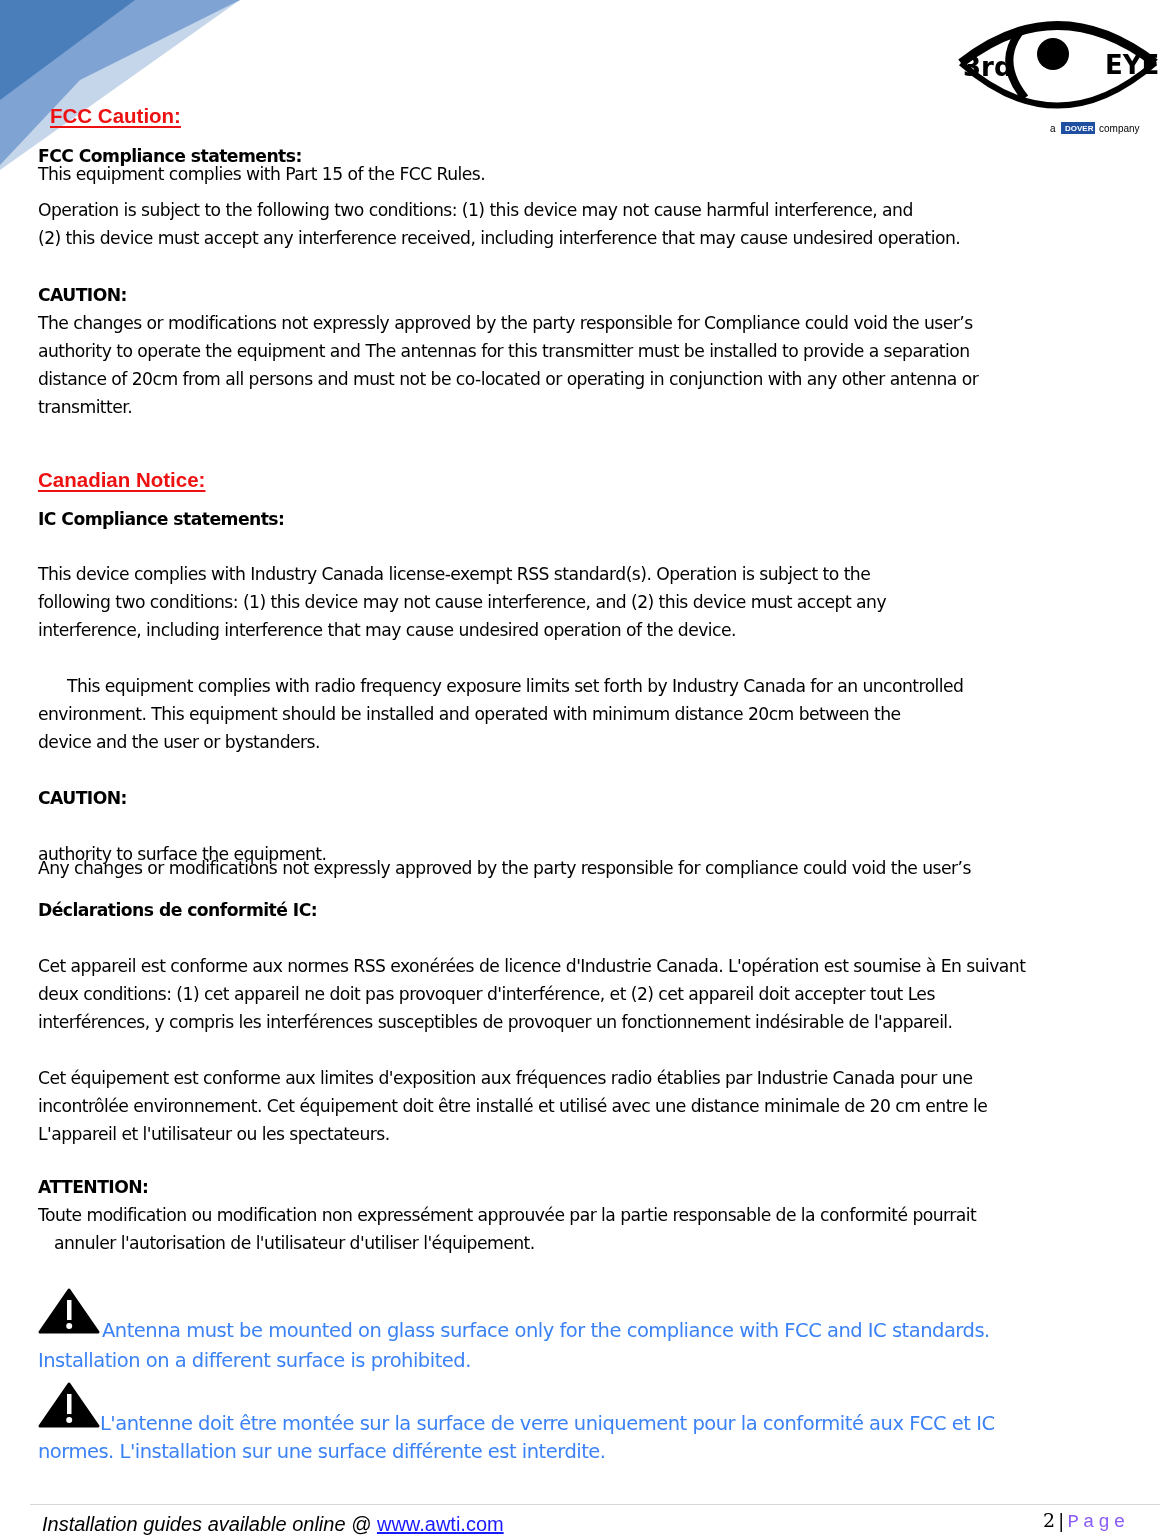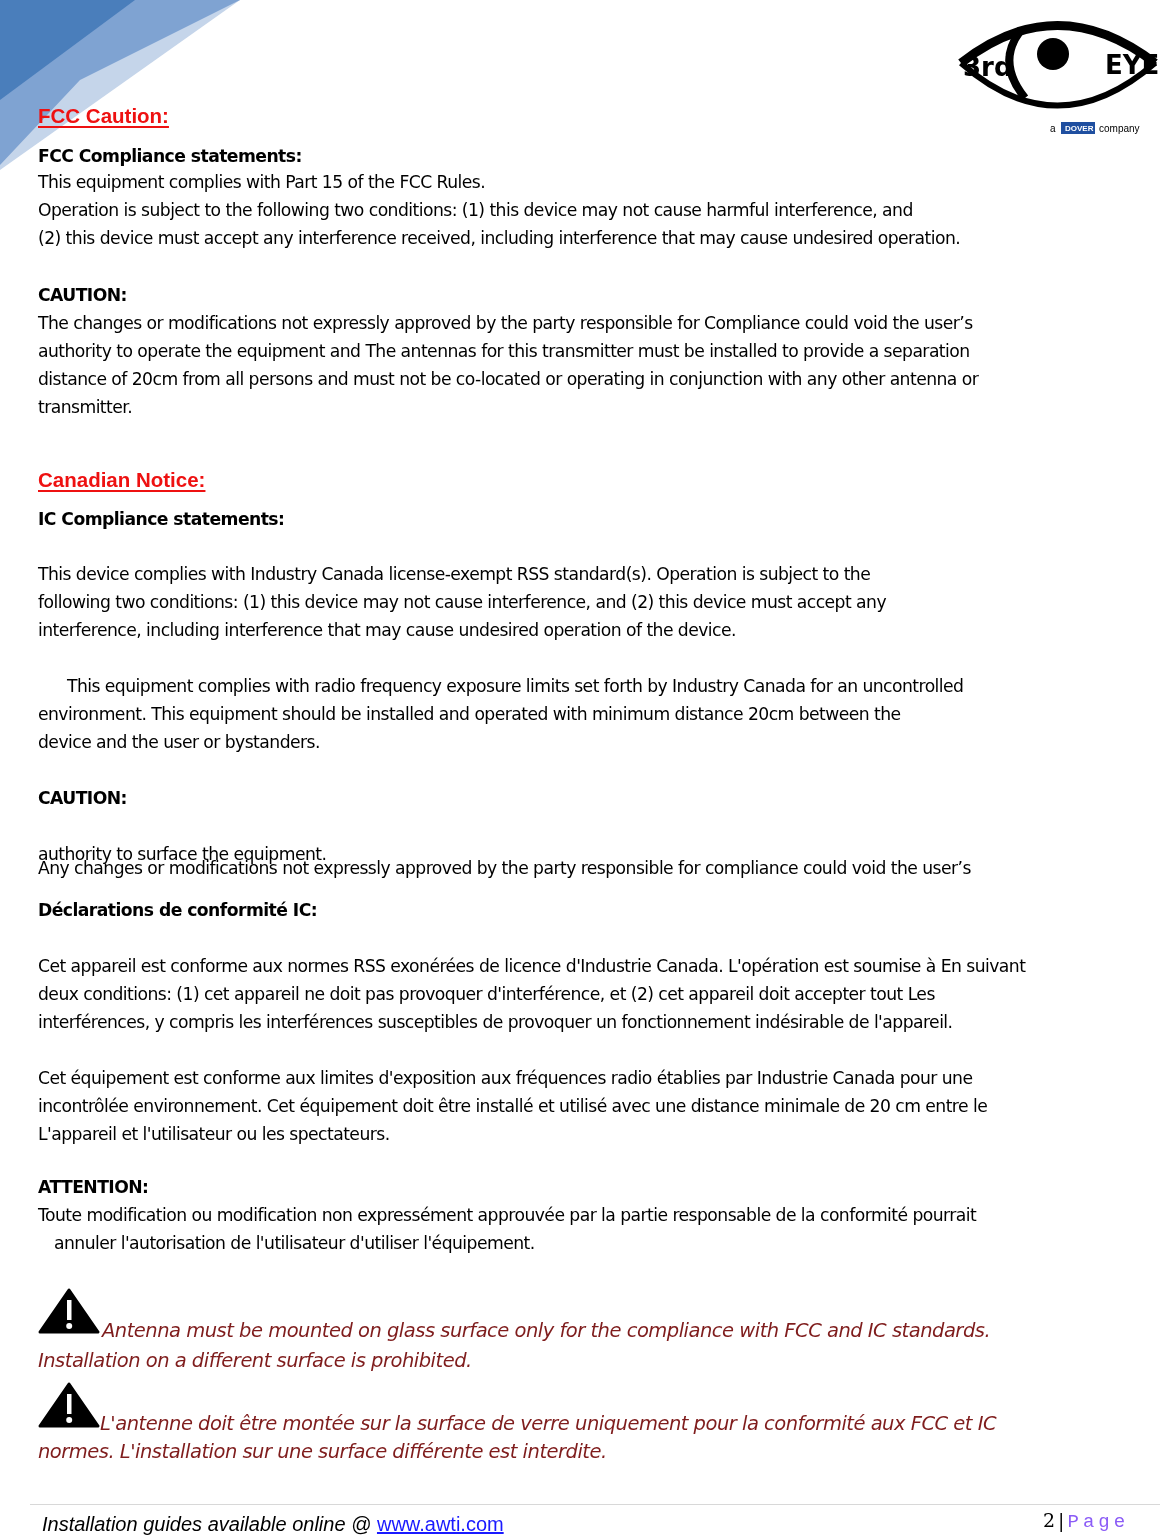--- a/index.html
+++ b/index.html
@@ -13,21 +13,21 @@
     position: absolute; left: 38px; top: 0; width: 1122px;
     font-family: "DejaVu Sans", sans-serif; font-size: 17.2px; letter-spacing: -0.55px;
   }
   .line { position: absolute; left: 0; white-space: nowrap; line-height: 22px; }
   .red-heading {
     position: absolute; left: 0; font-family: "Liberation Sans", sans-serif;
     font-weight: bold; font-size: 20.5px; color: #ee1111; text-decoration: underline;
     text-decoration-thickness: 2px; text-underline-offset: 3px; letter-spacing: 0;
   }
   .bold { font-weight: bold; }
-  .red { color: #7f1d1d; font-size: 19.5px; letter-spacing: -0.5px; font-style: italic; }
+  .red { color: #3b82f6; font-size: 19.5px; letter-spacing: -0.5px; }
   .warn-icon { position: absolute; left: 0; width: 62px; height: 46px; }
   .footer-rule { position: absolute; left: 30px; top: 1504px; width: 1130px; height: 1px; background: #d8d8d8; }
   .footer-left {
     position: absolute; left: 42px; top: 1513px; font-family: "Liberation Sans", sans-serif;
     font-style: italic; font-size: 20px; color: #000; white-space: nowrap;
   }
   .footer-link { color: #1a1aff; text-decoration: underline; font-style: normal; }
   .footer-right {
     position: absolute; left: 1043px; top: 1509px; font-family: "DejaVu Serif", serif;
     font-size: 19px; white-space: nowrap;
@@ -53,23 +53,23 @@
   <text x="8" y="68" font-family="DejaVu Sans, sans-serif" font-size="26" font-weight="bold" fill="#000">3rd</text>
   <text x="150" y="66" font-family="DejaVu Sans, sans-serif" font-size="26" font-weight="bold" fill="#000">EYE</text>
   <text x="95" y="124" font-family="Liberation Sans, sans-serif" font-size="10" fill="#000">a</text>
   <rect x="106" y="114" width="34" height="12" fill="#1f4fa0"></rect>
   <text x="110" y="123" font-family="Liberation Sans, sans-serif" font-size="8" font-weight="bold" fill="#fff">DOVER</text>
   <text x="144" y="124" font-family="Liberation Sans, sans-serif" font-size="10" fill="#000">company</text>
 </svg>
 
 <div class="content">
 
-  <div class="red-heading" style="top:104px;">FCC Caution:</div>
+  <div class="red-heading" style="top:104px;margin-left:12px;">FCC Caution:</div>
   <div class="line bold" style="top:145px;">FCC Compliance statements:</div>
-  <div class="line" style="top:171px;">This equipment complies with Part 15 of the FCC Rules.</div>
+  <div class="line" style="top:163px;">This equipment complies with Part 15 of the FCC Rules.</div>
   <div class="line" style="top:199px;">Operation is subject to the following two conditions: (1) this device may not cause harmful interference, and</div>
   <div class="line" style="top:227px;">(2) this device must accept any interference received, including interference that may cause undesired operation.</div>
 
   <div class="line bold" style="top:284px;">CAUTION:</div>
   <div class="line" style="top:312px;">The changes or modifications not expressly approved by the party responsible for Compliance could void the user’s</div>
   <div class="line" style="top:340px;">authority to operate the equipment and The antennas for this transmitter must be installed to provide a separation</div>
   <div class="line" style="top:368px;">distance of 20cm from all persons and must not be co-located or operating in conjunction with any other antenna or</div>
   <div class="line" style="top:396px;">transmitter.</div>
 
   <div class="red-heading" style="top:468px;">Canadian Notice:</div>

